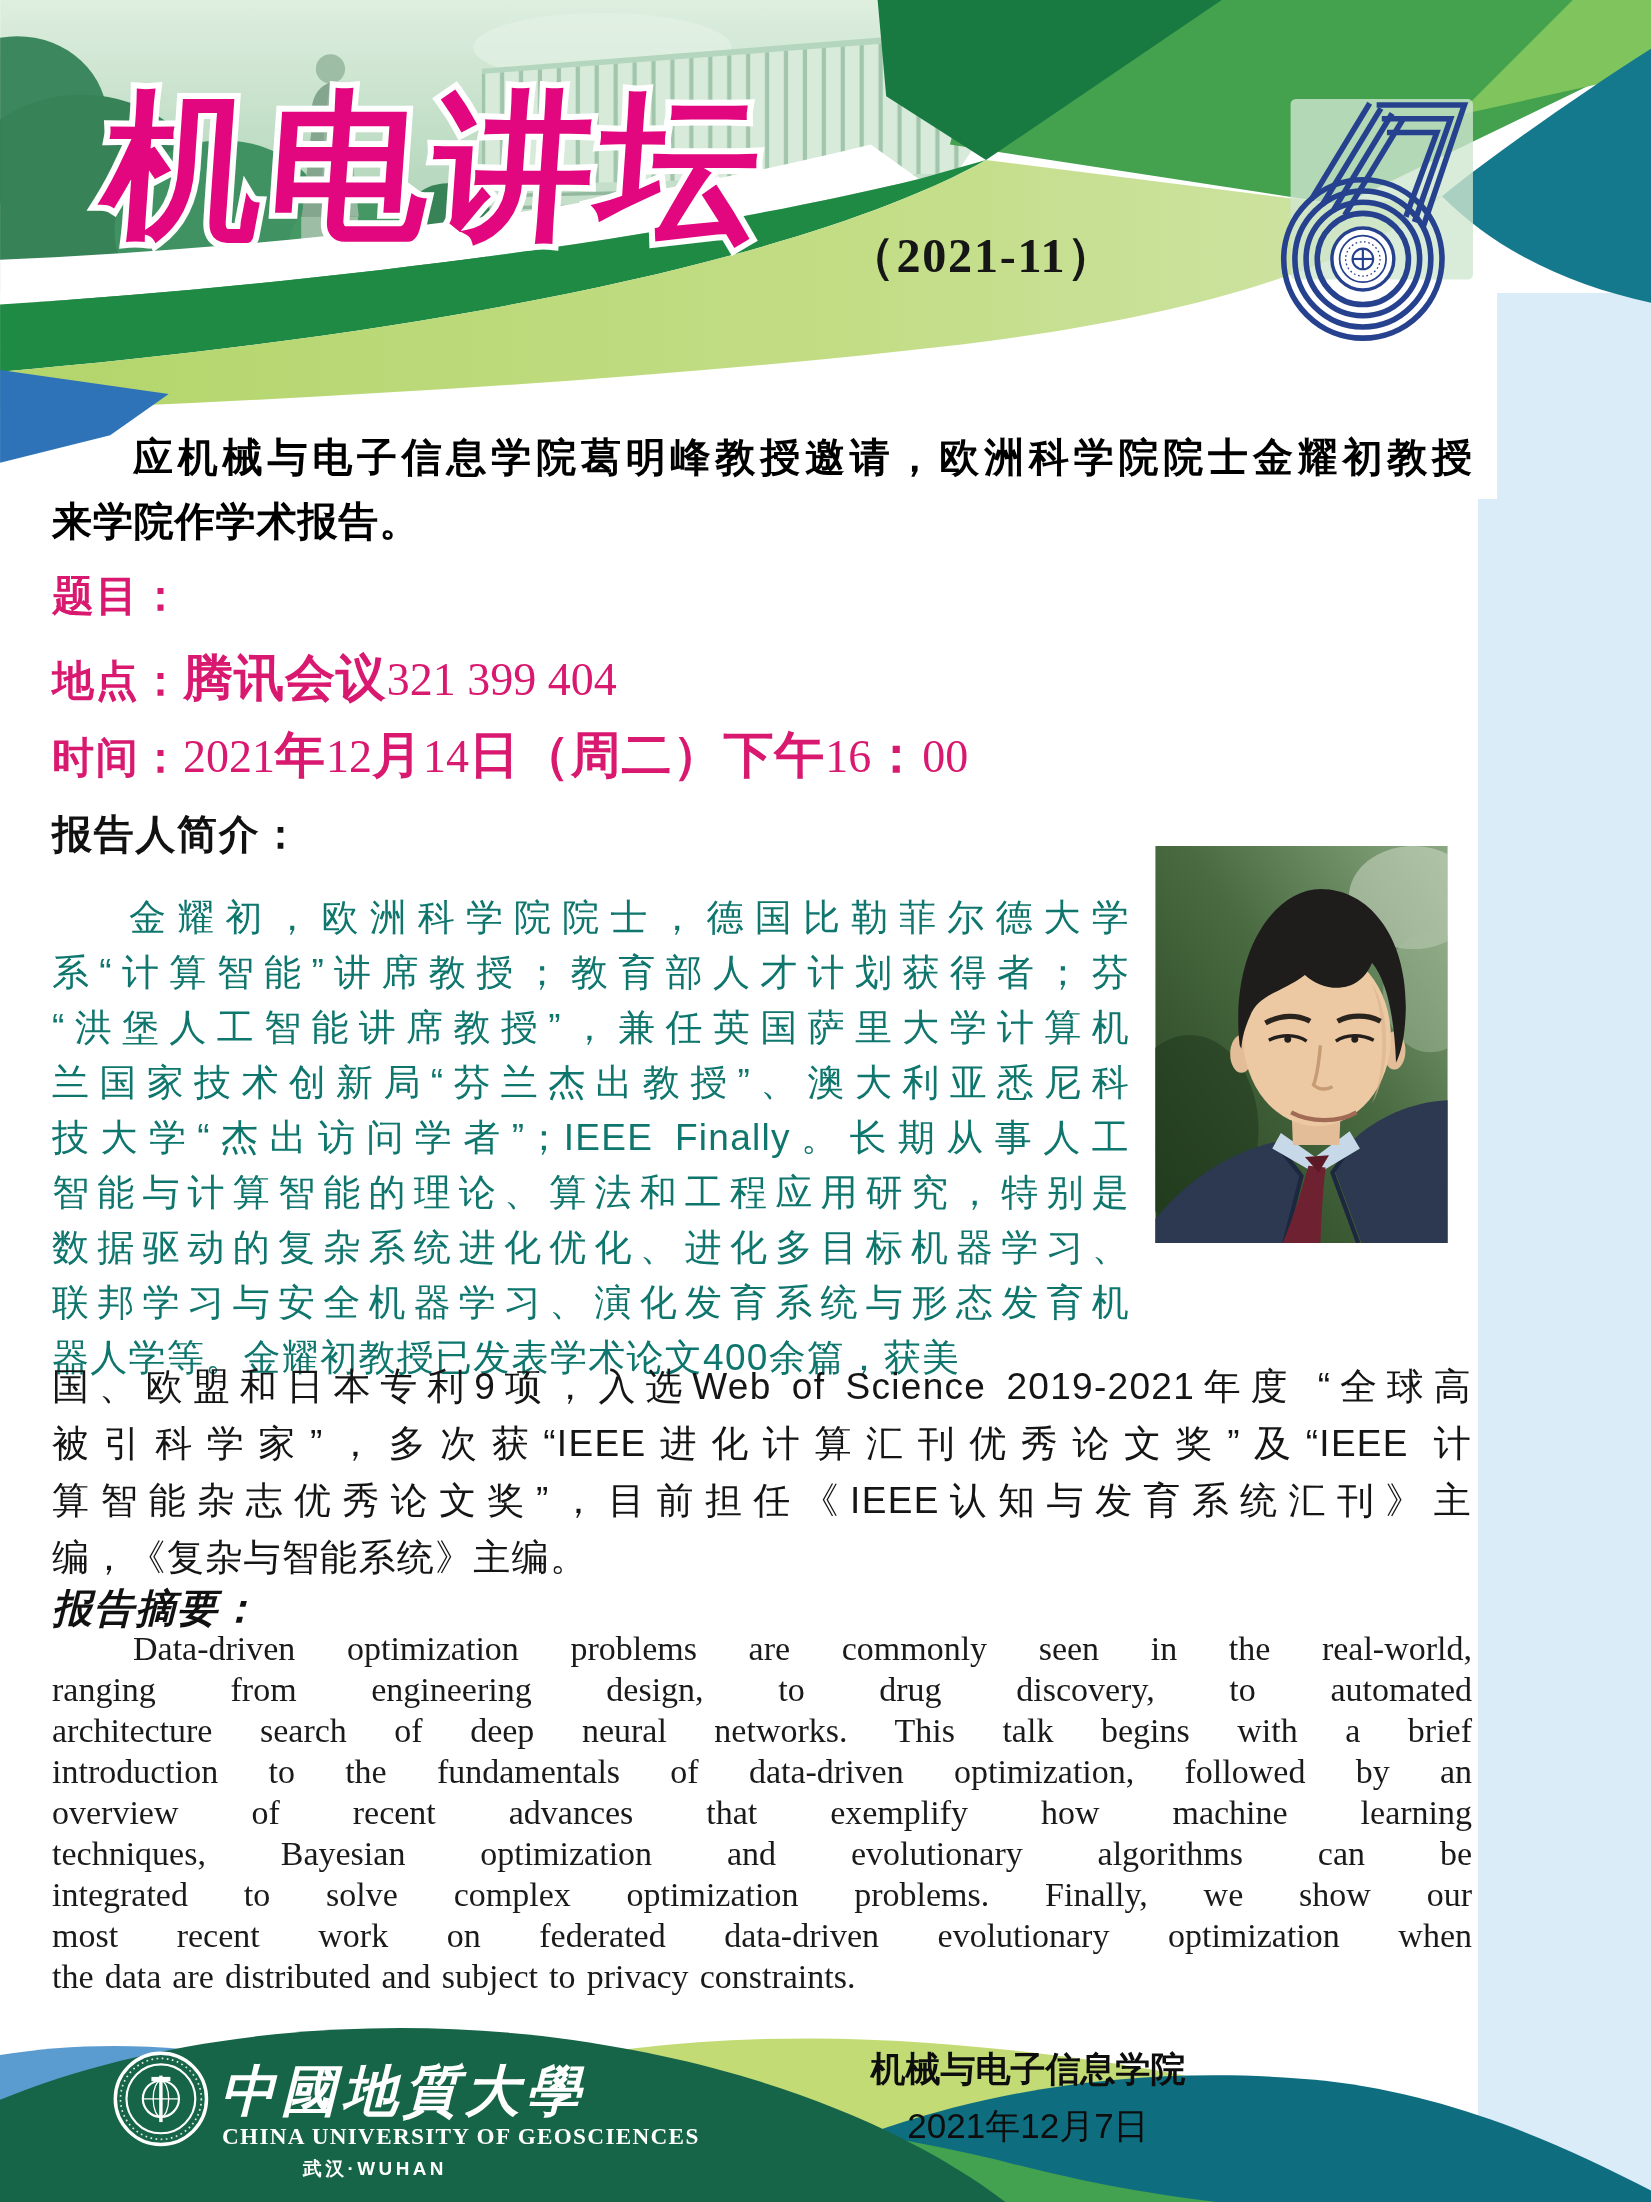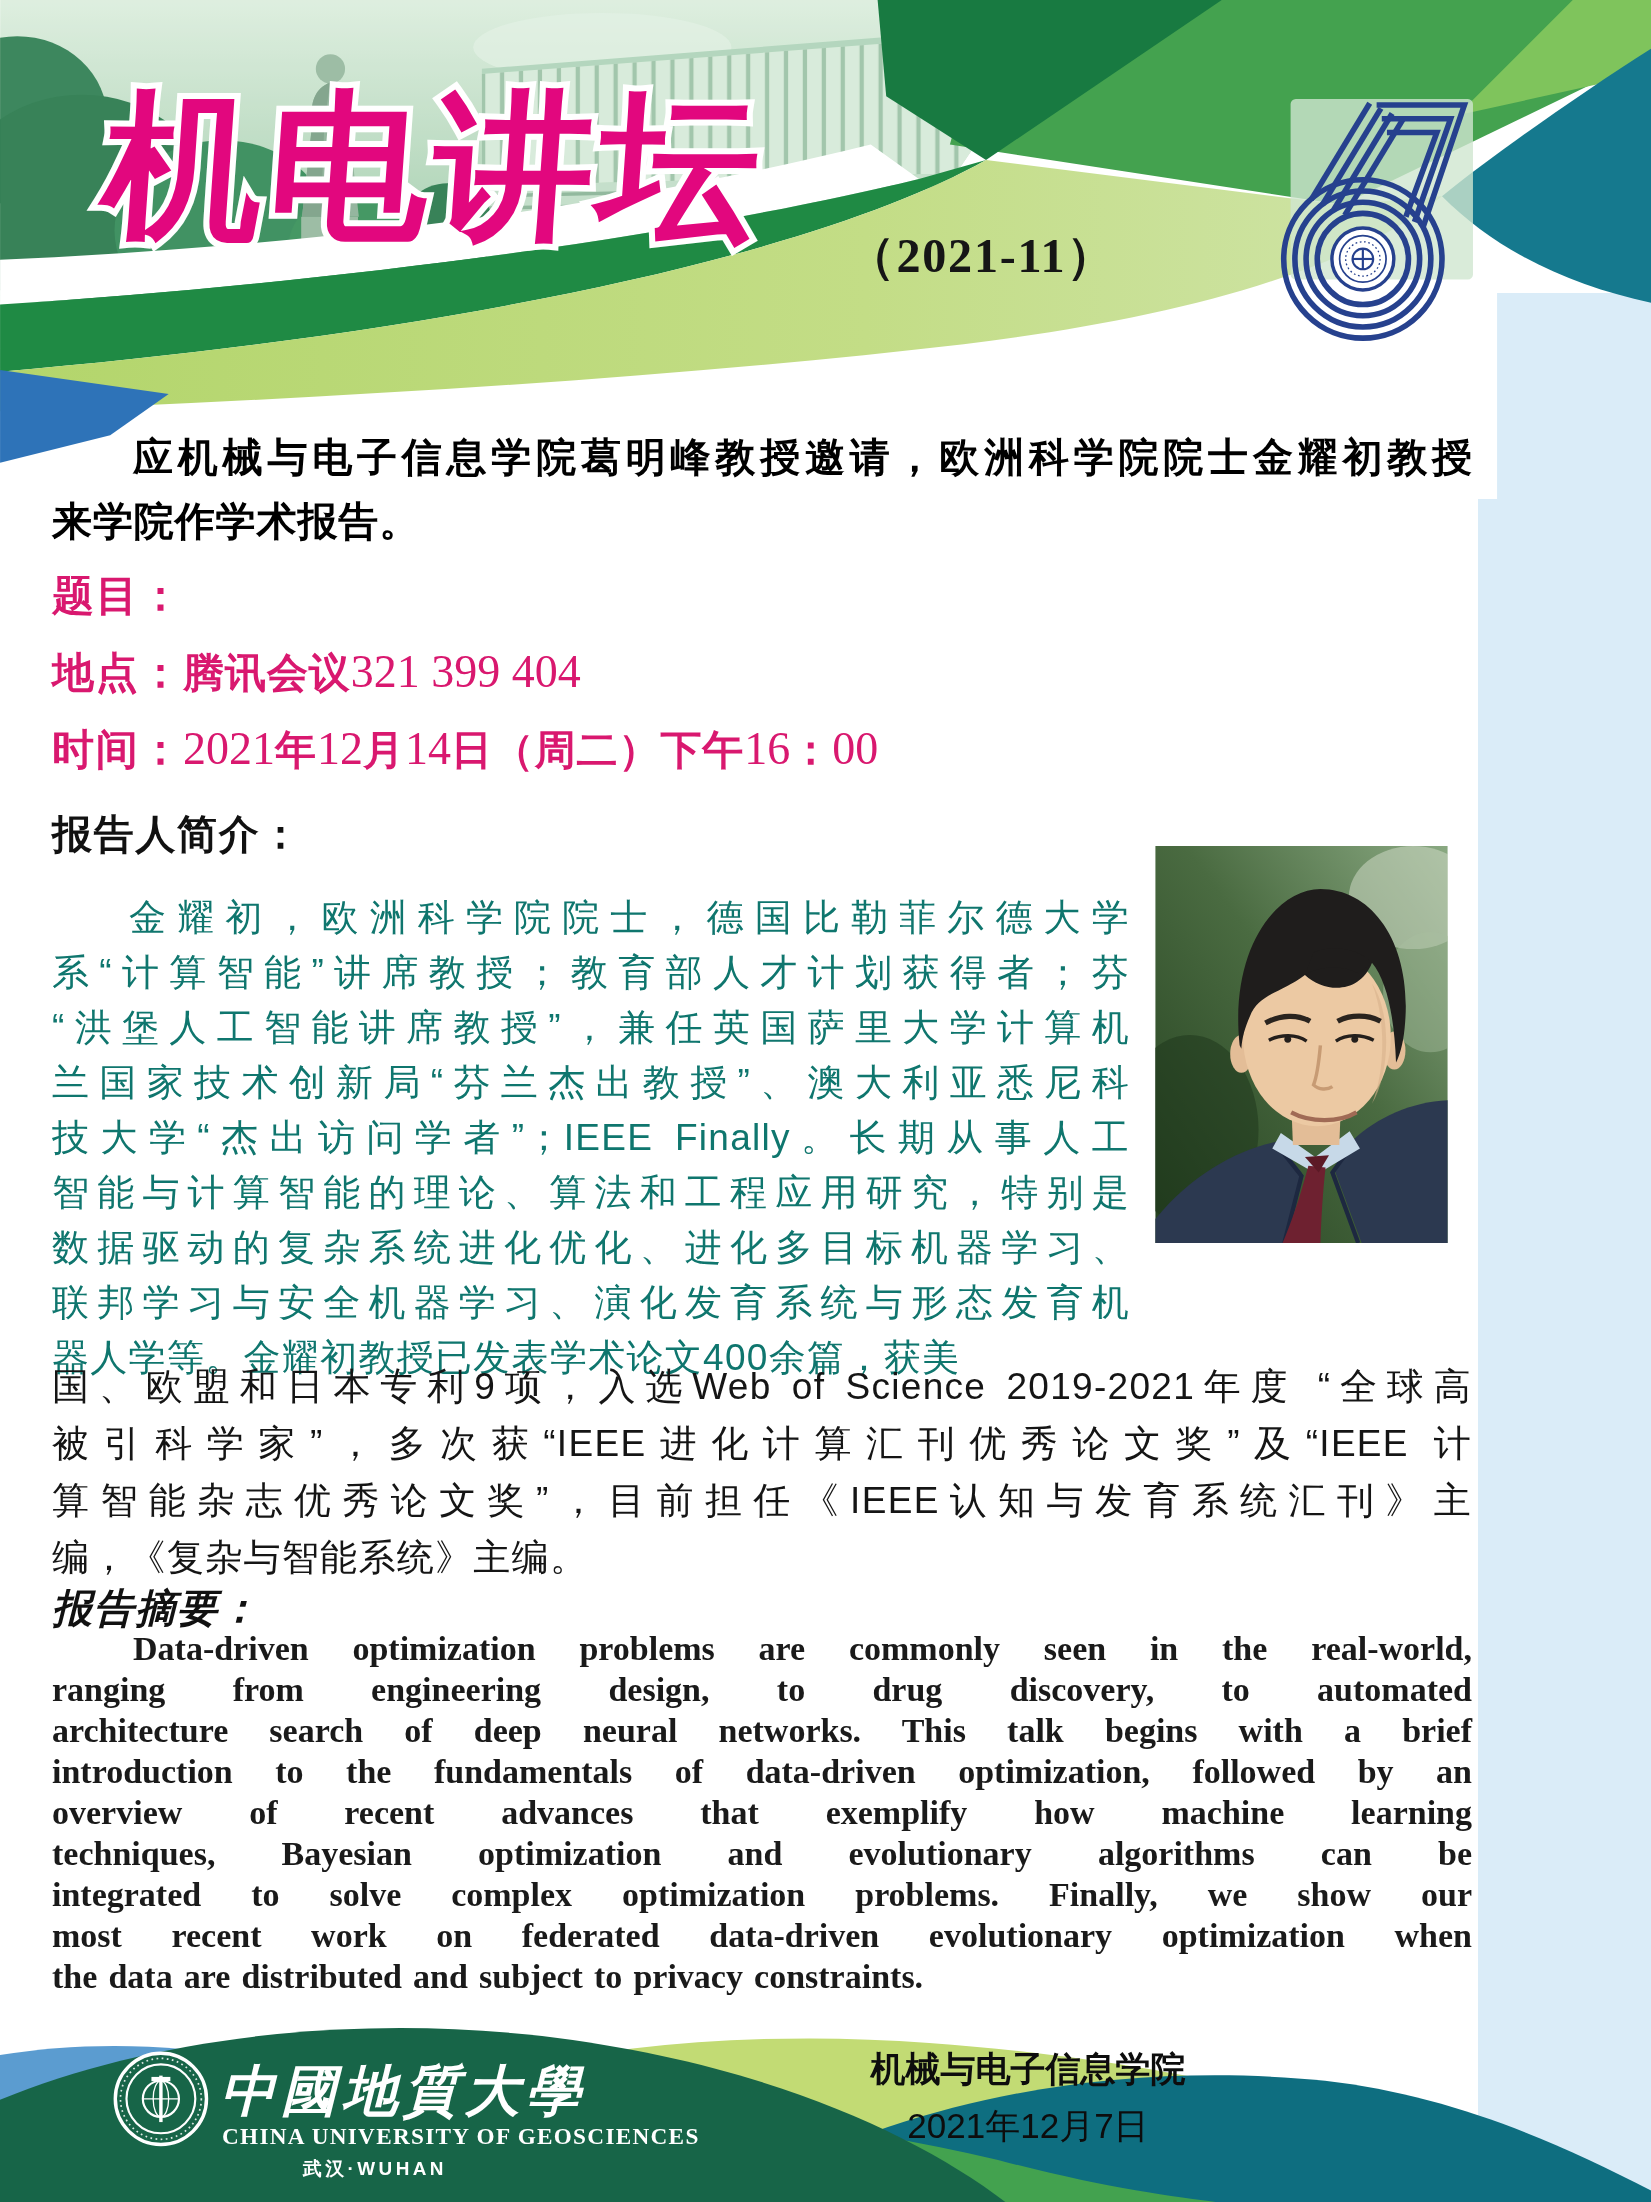--- a/index.html
+++ b/index.html
@@ -15,35 +15,35 @@
   .jline{text-align:justify;text-align-last:justify;text-justify:inter-character;}
   .jline.last{text-align-last:left;}
   
   .intro{left:52px;top:425px;width:1421px;font-size:40px;line-height:64px;font-weight:800;
          color:#000000;letter-spacing:0.9px;}
   .intro .jline:first-child{text-indent:81px;}
   
   .info{left:52px;top:568px;width:1428px;}
   .info-row{display:flex;align-items:baseline;height:77px;color:#d9186f;}
   .info-label{font-size:42px;font-weight:800;letter-spacing:1.7px;}
-  .info-value .cjk{font-size:41px;font-weight:700;letter-spacing:0.9px;}
+  .info-value .cjk{font-size:50px;font-weight:700;letter-spacing:0.9px;}
   .info-value .num{font-family:"Liberation Serif","DejaVu Serif",serif;font-size:46px;font-weight:500;}
   
   .section-head{font-size:40px;font-weight:800;color:#111;letter-spacing:1.7px;}
   .bio-head{left:52px;top:807px;}
   .abs-head{left:52px;top:1581px;font-style:italic;}
   
   .bio-narrow{left:52px;top:860px;width:1078px;font-size:37px;line-height:55px;color:#0f766e;letter-spacing:1.3px;margin-top:30px;}
   .bio-narrow .jline:first-child{text-indent:77px;}
   .bio-full{left:52px;top:1358px;width:1420px;font-size:37px;line-height:57px;color:#151515;letter-spacing:1.3px;}
   
   .photo-svg{left:1155px;top:846px;width:293px;height:397px;}
   
   .abstract{left:52px;top:1628px;width:1420px;font-family:"Liberation Serif","DejaVu Serif",serif;
-            font-size:34px;line-height:41px;color:#1a1a1a;word-spacing:2.6px;font-weight:bold;}
+            font-size:34px;line-height:41px;color:#1a1a1a;word-spacing:2.6px;}
   .abstract .jline:first-child{text-indent:81px;}
   
   .footer-svg{left:0;top:1962px;width:1652px;height:241px;}
   .footer-org{left:860px;top:2046px;width:336px;text-align:center;font-size:35px;font-weight:700;color:#0d0d0d;}
   .footer-date{left:860px;top:2103px;width:336px;text-align:center;font-size:35px;font-weight:400;color:#0d0d0d;}
 </style>
 </head>
 <body>
 
 <div class="page">

